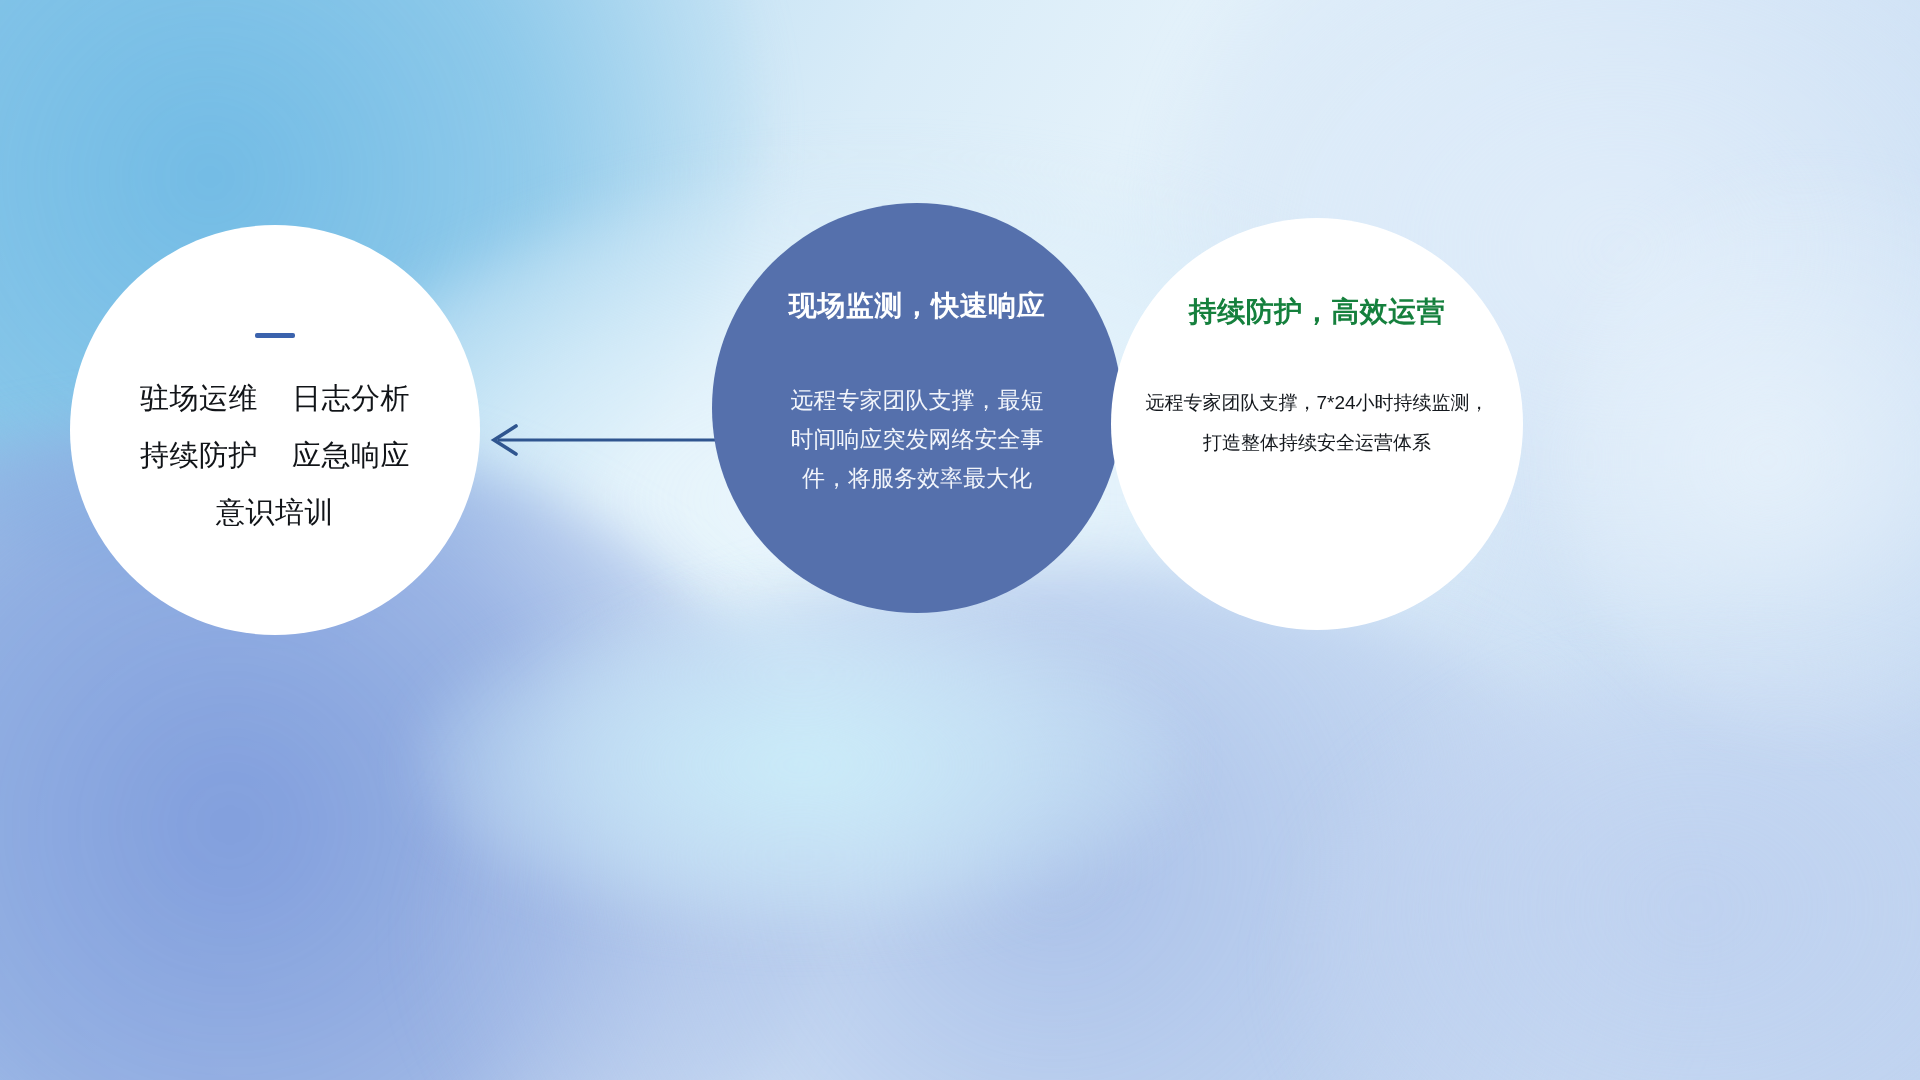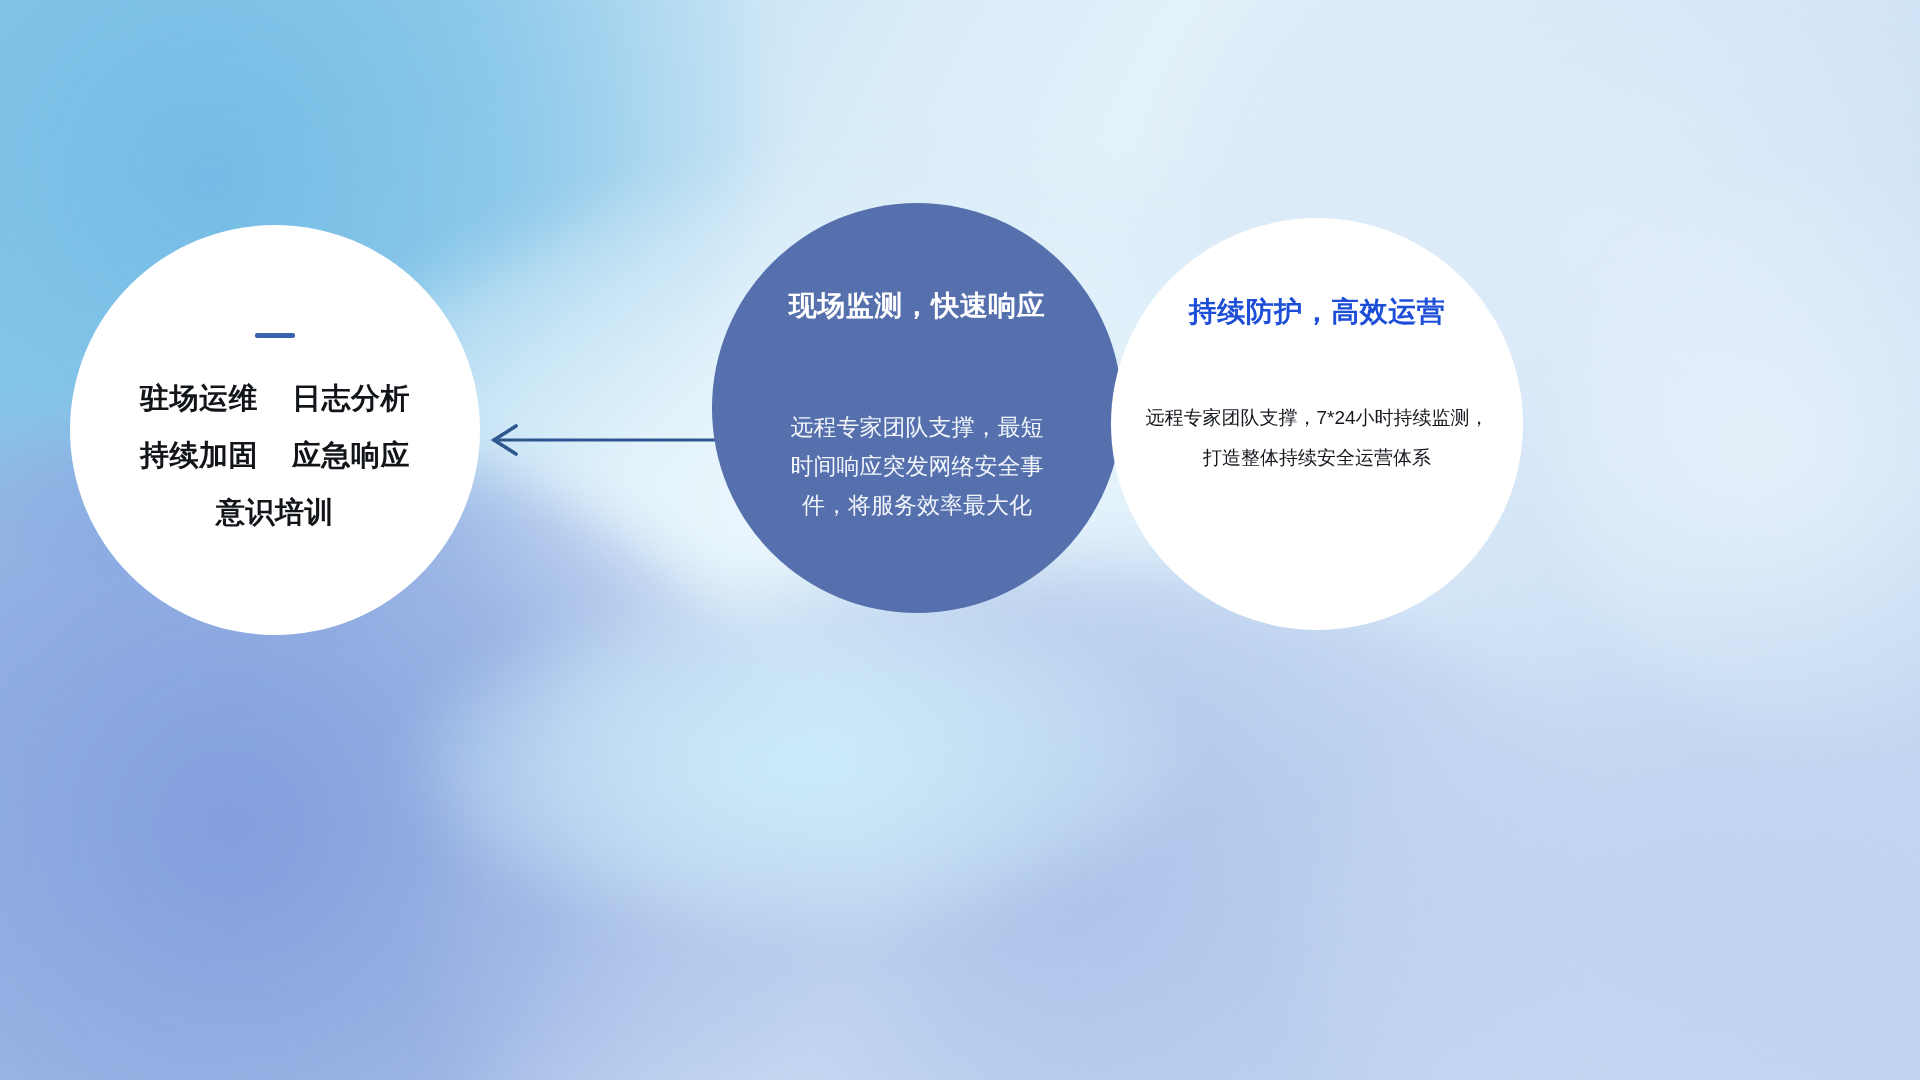--- a/index.html
+++ b/index.html
@@ -92,36 +92,35 @@
     justify-content:center;
   }
   #left-divider {
     width:40px; height:5px;
     background:#3b63ad;
     border-radius:2px;
     margin-bottom:46px;
   }
   .left-line {
     font-size:29px;
-    font-weight:bold;
+    font-weight:normal;
     color:#111418;
     letter-spacing:0.5px;
     line-height:1;
     margin-bottom:28px;
     white-space:pre;
   }
   .left-line.last { margin-bottom:0; }
 
   #circle-mid {
     left:712px; top:203px; width:410px; height:410px;
     background:#5570ac;
     justify-content:flex-start;
     padding-top:84px;
     z-index:2;
-    gap:27px;
   }
   #mid-title {
     font-size:28px;
     font-weight:bold;
     color:#ffffff;
     letter-spacing:0.5px;
     white-space:nowrap;
     margin-bottom:56px;
   }
   #mid-body {
@@ -135,24 +134,24 @@
   #circle-right {
     left:1111px; top:218px; width:412px; height:412px;
     background:#ffffff;
     justify-content:flex-start;
     padding-top:75px;
     z-index:3;
   }
   #right-title {
     font-size:28px;
     font-weight:bold;
-    color:#1d4ed8;
+    color:#15803d;
     letter-spacing:0.5px;
     white-space:nowrap;
-    margin-bottom:67px;
+    margin-bottom:52px;
   }
   #right-body {
     width:356px;
     font-size:19px;
     line-height:40px;
     color:#14181d;
     text-align:center;
   }
 
   
@@ -169,21 +168,21 @@
   <div class="bg-layer" id="bg-bl"></div>
   <div class="bg-layer" id="bg-bc"></div>
   <div class="bg-layer" id="bg-cyan"></div>
   <div class="bg-layer" id="bg-br"></div>
   <div class="bg-layer" id="bg-right-pale"></div>
 </div>
 
 <div class="circle" id="circle-left">
   <div id="left-divider"></div>
   <div class="left-line">驻场运维    日志分析</div>
-  <div class="left-line">持续加固    应急响应</div>
+  <div class="left-line">持续防护    应急响应</div>
   <div class="left-line last">意识培训</div>
 </div>
 
 <div id="arrow">
   <svg width="240" height="50" viewBox="0 0 240 50">
     <line x1="238" y1="25" x2="18" y2="25" stroke="#2f558f" stroke-width="3.2"></line>
     <polyline points="36,11 14,25 36,39" fill="none" stroke="#2f558f" stroke-width="3.6" stroke-linecap="round" stroke-linejoin="miter"></polyline>
   </svg>
 </div>
 

